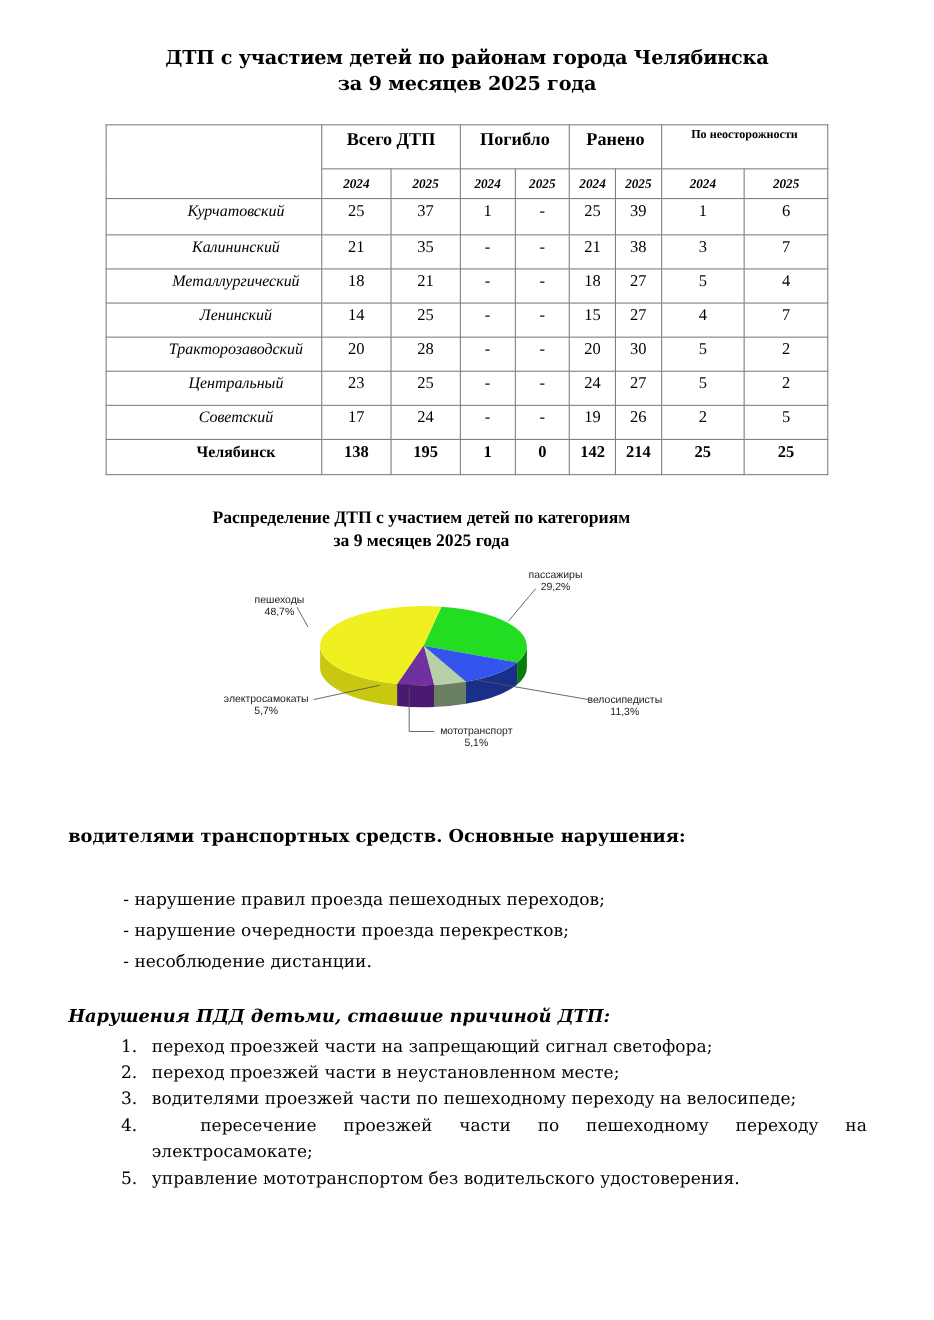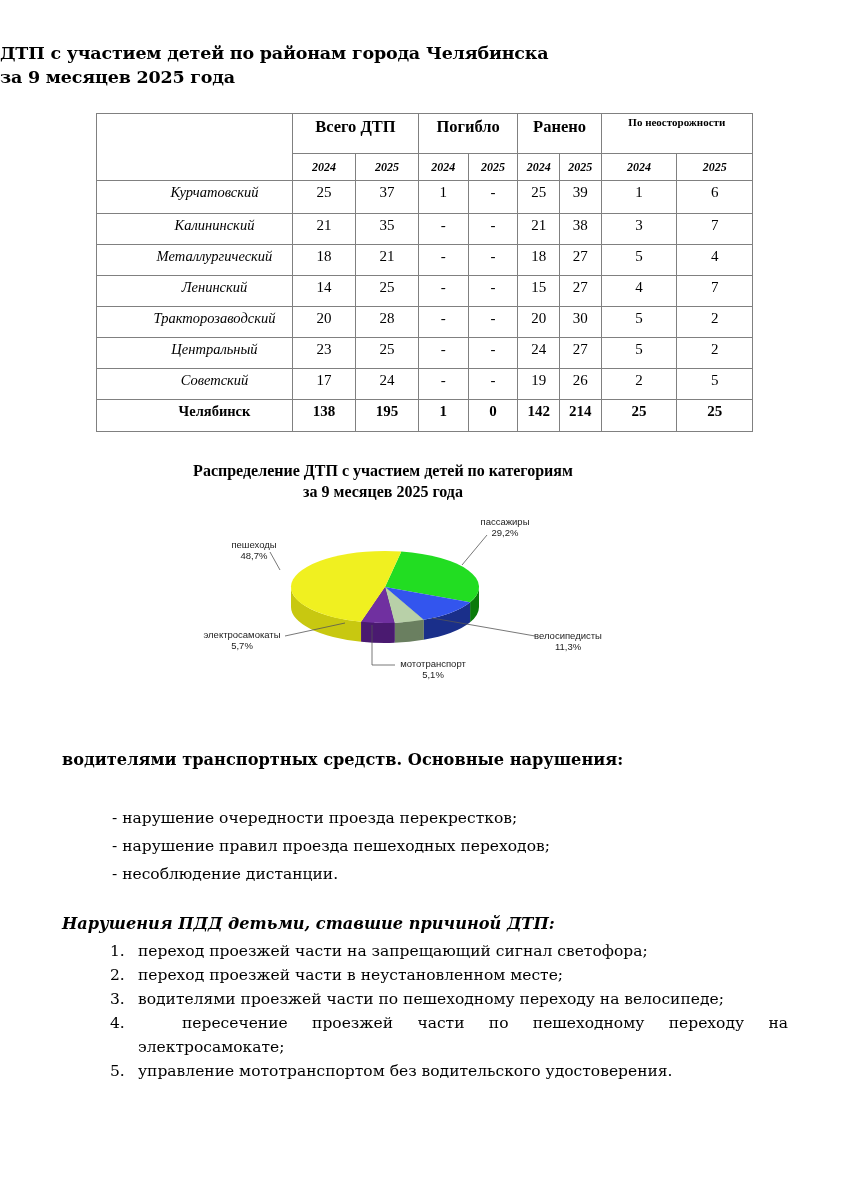--- a/index.html
+++ b/index.html
@@ -1,19 +1,19 @@
 <!DOCTYPE html>
 <html><head>
 <meta charset="utf-8">
 <style>
   html, body { margin: 0; padding: 0; background: #ffffff; }
   body { width: 849px; height: 1200px; position: relative; overflow: hidden; color: #000; }
   .serif { font-family: "DejaVu Serif", "Liberation Serif", serif; }
 
-  #doc-title { position: absolute; left: 0; width: 849px; top: 41px; font-weight: bold; font-size: 17.5px; line-height: 24px; }
+  #doc-title { position: absolute; left: 0; width: 849px; top: 41px; text-align: center; font-weight: bold; font-size: 17.5px; line-height: 24px; }
   #doc-title div { letter-spacing: -0.2px; }
 
   table.stats { position: absolute; left: 96px; top: 113px; width: 657px; border-collapse: collapse; font-family: "Liberation Serif", serif; font-size: 15px; }
   table.stats td, table.stats th { border: 1px solid #808080; text-align: center; padding: 0; }
   table.stats tr.h1 th { height: 36px; font-weight: bold; font-size: 16.5px; vertical-align: top; padding-top: 3px; }
   table.stats tr.h1 th.small { font-size: 11px; padding-top: 2px; margin-top: 10px; }
   table.stats tr.h2 th { height: 26px; font-weight: bold; font-size: 12px; font-style: italic; }
   table.stats td { height: 27px; vertical-align: top; padding-top: 3px; }
   table.stats tr.first td { height: 29px; }
   table.stats td.district { font-style: italic; font-size: 14.5px; width: 155px; padding-left: 40px; }
@@ -196,22 +196,22 @@
       <text x="54" y="43" text-anchor="middle">пешеходы</text>
       <text x="54" y="54" text-anchor="middle">48,7%</text>
     </g>
 </svg>
 
 <div id="intro" class="para">
   <span>водителями транспортных средств. Основные нарушения:</span>
 </div>
 
 <div id="main-violations" class="para">
+  <div>- нарушение правил проезда пешеходных переходов;</div>
   <div>- нарушение очередности проезда перекрестков;</div>
-  <div>- нарушение правил проезда пешеходных переходов;</div>
   <div>- несоблюдение дистанции.</div>
 </div>
 
 <div id="kids-title" class="para">Нарушения ПДД детьми, ставшие причиной ДТП:</div>
 
 <ol id="kids-list" class="para">
   <li><span class="num">1.</span><span>переход проезжей части на запрещающий сигнал светофора;</span></li>
   <li><span class="num">2.</span><span>переход проезжей части в неустановленном месте;</span></li>
   <li><span class="num">3.</span><span>водителями проезжей части по пешеходному переходу на велосипеде;</span></li>
   <li class="justify-first"><span class="num">4.</span><span class="line1">пересечение проезжей части по пешеходному переходу на</span><span>электросамокате;</span></li>

